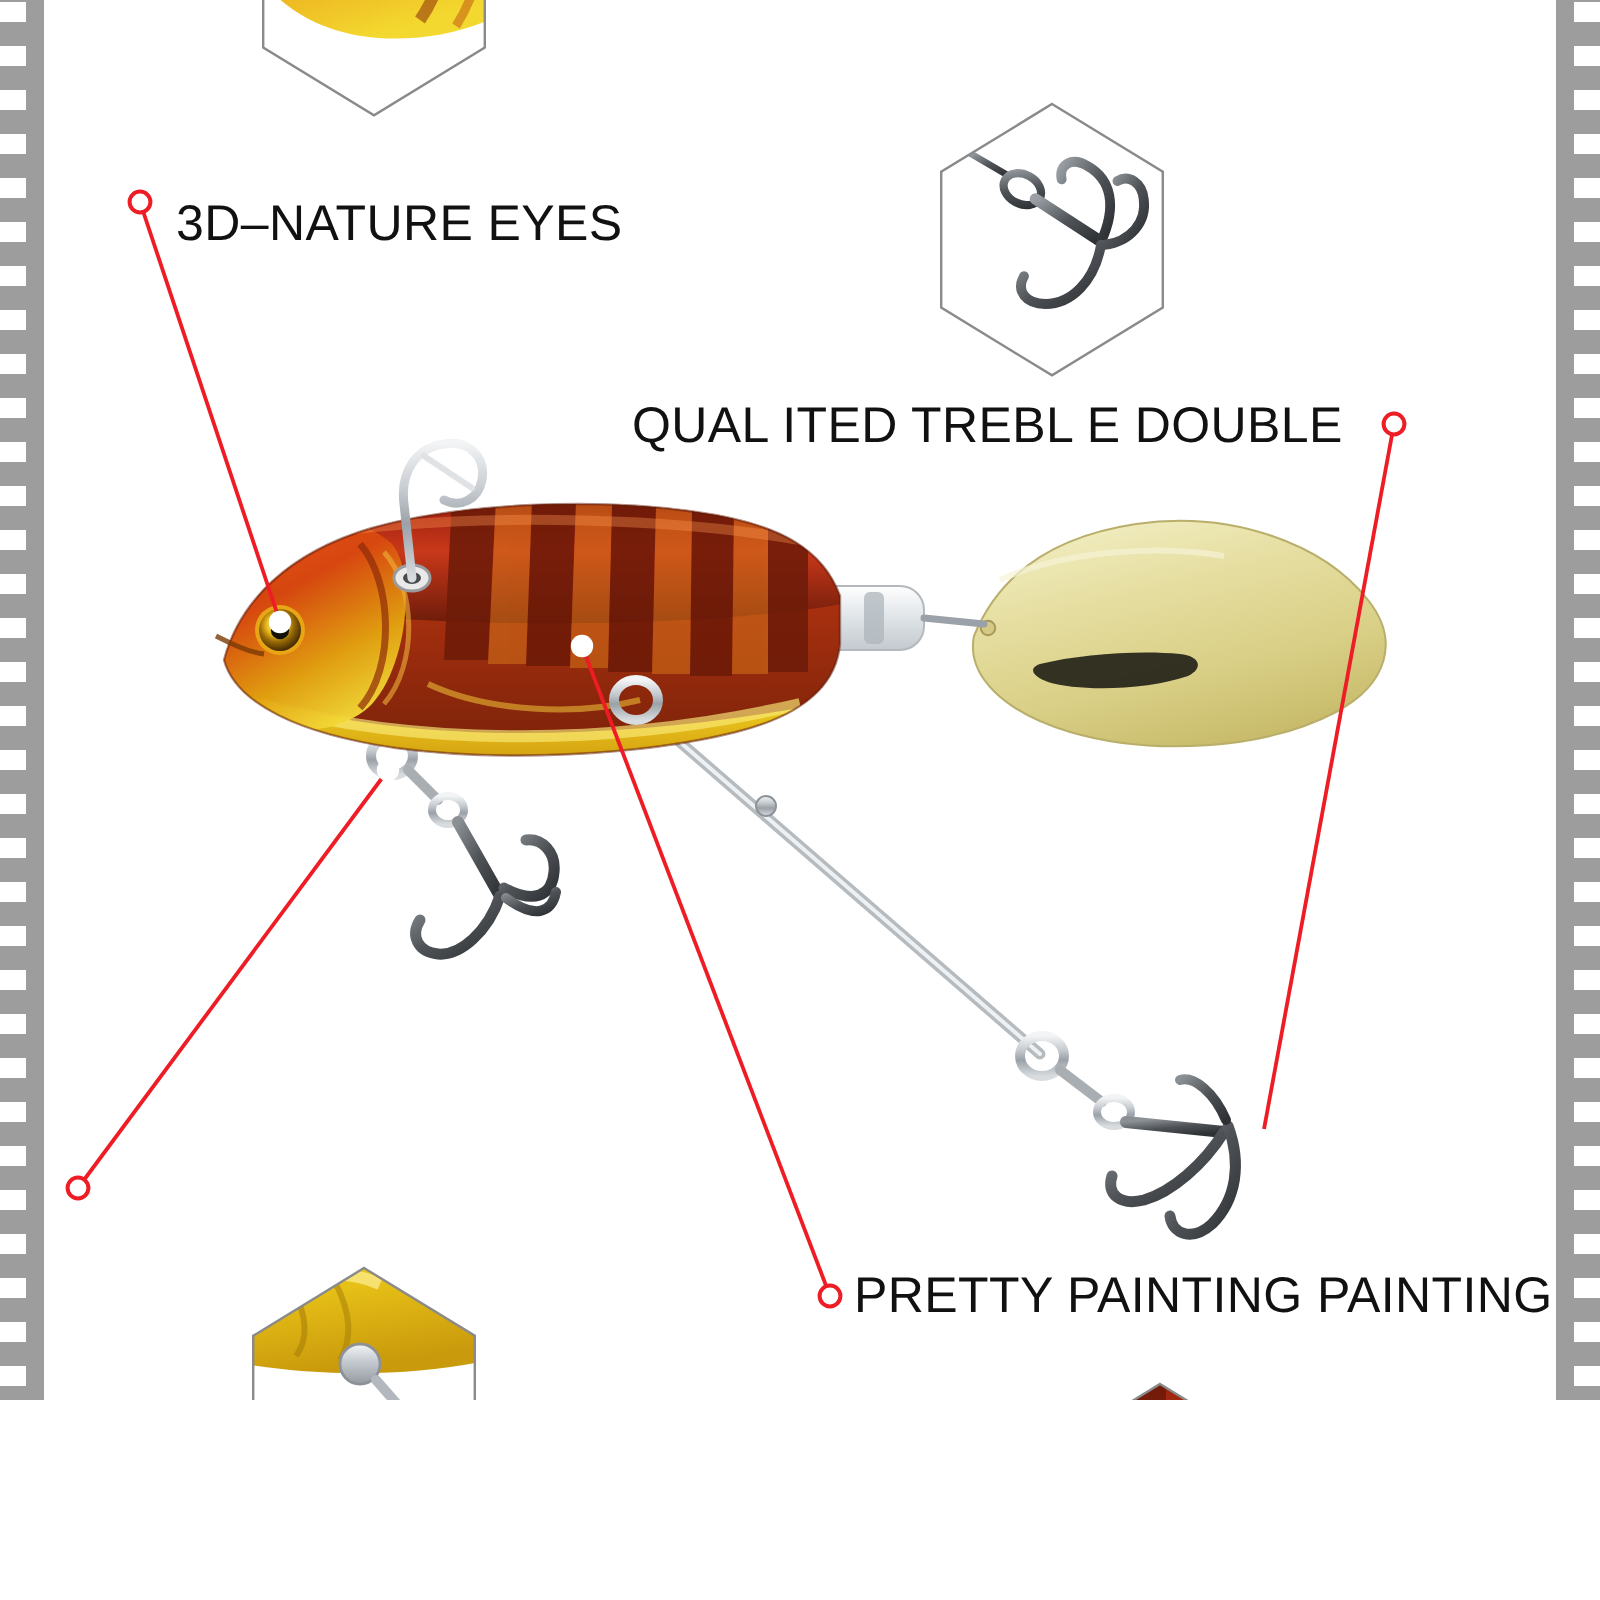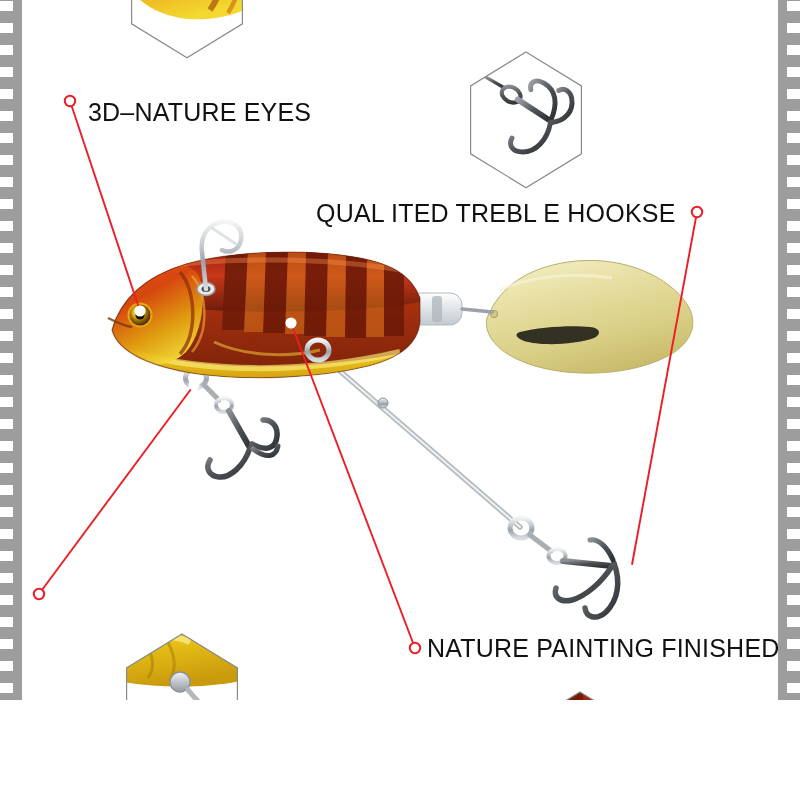--- a/index.html
+++ b/index.html
@@ -381,22 +381,22 @@
       <circle cx="631" cy="570" r="5.6" fill="#ffffff"></circle>
       <line x1="39" y1="594" x2="194" y2="385" stroke="#ee1c24" stroke-width="1.9"></line>
       <circle cx="39" cy="594" r="5.2" fill="#ffffff" stroke="#ee1c24" stroke-width="2"></circle>
       <circle cx="194" cy="385" r="5.6" fill="#ffffff"></circle>
       <line x1="415" y1="648" x2="291" y2="323" stroke="#ee1c24" stroke-width="1.9"></line>
       <circle cx="415" cy="648" r="5.2" fill="#ffffff" stroke="#ee1c24" stroke-width="2"></circle>
       <circle cx="291" cy="323" r="5.6" fill="#ffffff"></circle>
     </svg>
 
   <div class="label" id="lbl0" style="left: 88px; top: 98px; color: rgb(17, 17, 17);">3D–NATURE EYES</div>
-  <div class="label" id="lbl1" style="left: 316px; top: 199px; color: rgb(17, 17, 17);">QUAL ITED TREBL E HOOKSE</div>
-  <div class="label" id="lbl3" style="left: 427px; top: 634px; color: rgb(17, 17, 17);">NATURE PAINTING FINISHED</div>
+  <div class="label" id="lbl1" style="left: 316px; top: 199px; color: rgb(17, 17, 17);">QUAL ITED TREBL E DOUBLE</div>
+  <div class="label" id="lbl3" style="left: 427px; top: 634px; color: rgb(17, 17, 17);">PRETTY PAINTING PAINTING</div>
 
   <div class="filmstrip left" id="stripL" style="width: 22px; background: rgb(157, 157, 157);">
       <div class="perf" style="width: 13px; height: 10px; top: 1px; background: rgb(255, 255, 255);"></div>
       <div class="perf" style="width: 13px; height: 10px; top: 23px; background: rgb(255, 255, 255);"></div>
       <div class="perf" style="width: 13px; height: 10px; top: 45px; background: rgb(255, 255, 255);"></div>
       <div class="perf" style="width: 13px; height: 10px; top: 67px; background: rgb(255, 255, 255);"></div>
       <div class="perf" style="width: 13px; height: 10px; top: 89px; background: rgb(255, 255, 255);"></div>
       <div class="perf" style="width: 13px; height: 10px; top: 111px; background: rgb(255, 255, 255);"></div>
       <div class="perf" style="width: 13px; height: 10px; top: 133px; background: rgb(255, 255, 255);"></div>
       <div class="perf" style="width: 13px; height: 10px; top: 155px; background: rgb(255, 255, 255);"></div>

